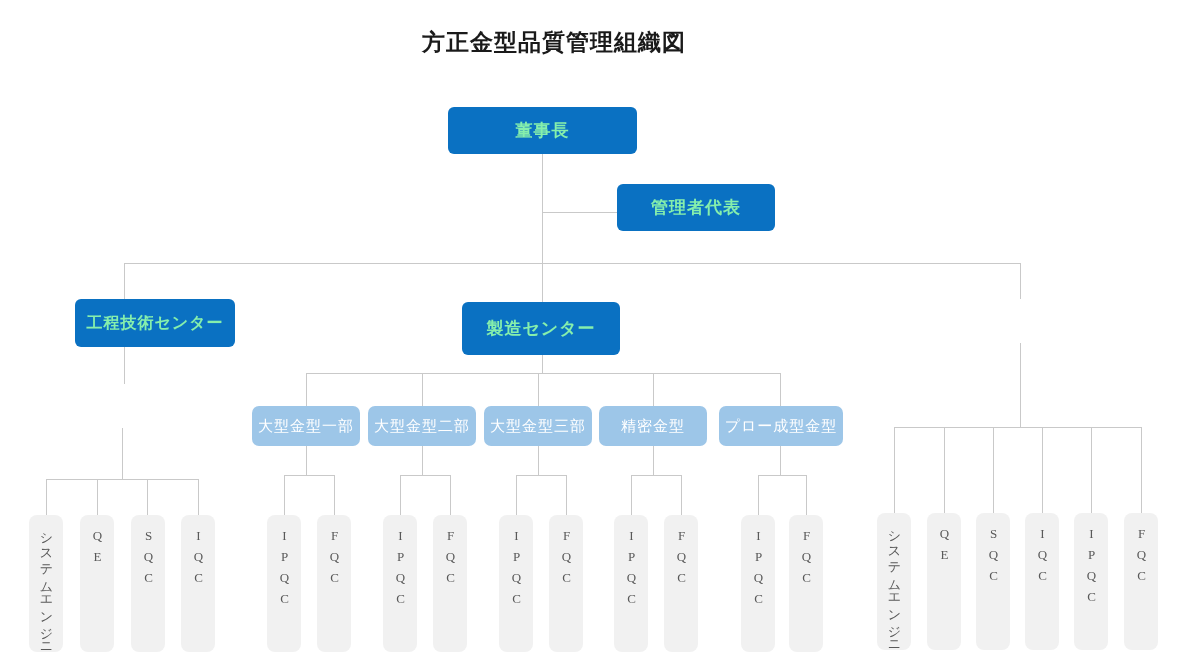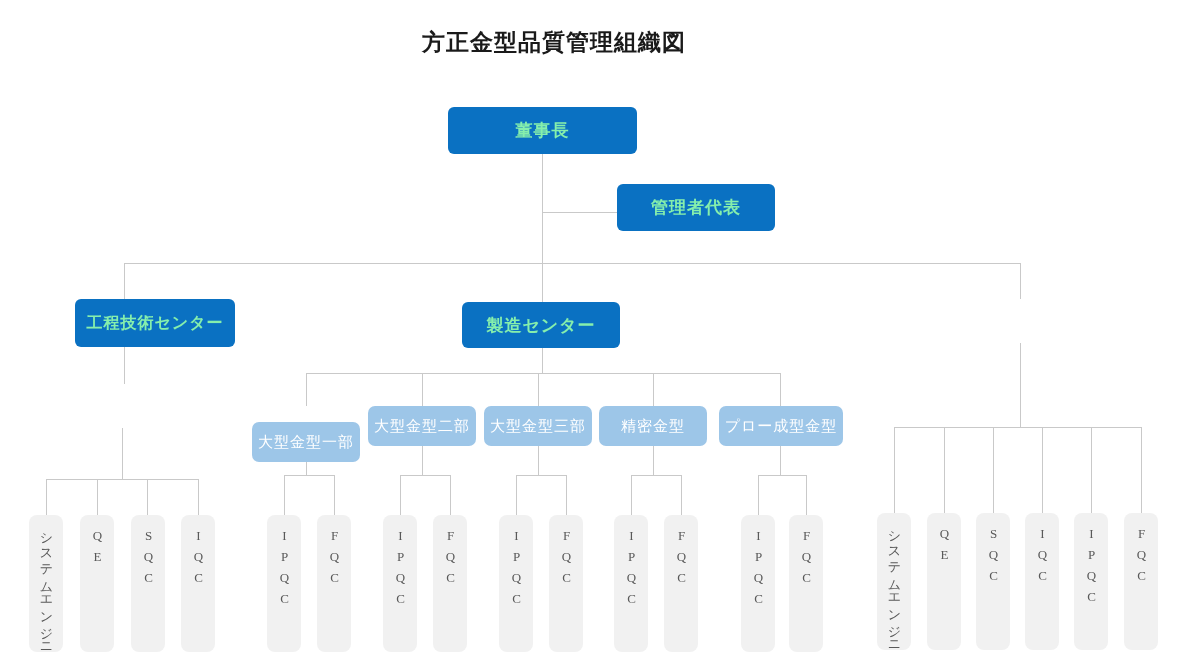--- a/index.html
+++ b/index.html
@@ -106,25 +106,25 @@
   <div class="vline" style="left:1042px;top:427px;height:86px;"></div>
   <div class="vline" style="left:1091px;top:427px;height:86px;"></div>
   <div class="vline" style="left:1141px;top:427px;height:86px;"></div>
 
   <div class="node blue" style="left:448px;top:107px;width:189px;height:47px;">董事長</div>
 
   <div class="node blue" style="left:617px;top:184px;width:158px;height:47px;">管理者代表</div>
 
   <div class="node blue small-text" style="left:45px;top:299px;width:160px;height:48px;">工程技術センター</div>
 
-  <div class="node blue" style="left:462px;top:302px;width:158px;height:46px;">製造センター</div>
+  <div class="node blue" style="left:462px;top:302px;width:158px;height:53px;">製造センター</div>
 
 
 
-  <div class="node light" style="left:252px;top:422px;width:108px;height:40px;">大型金型一部</div>
+  <div class="node light" style="left:252px;top:406px;width:108px;height:40px;">大型金型一部</div>
   <div class="node light" style="left:368px;top:406px;width:108px;height:40px;">大型金型二部</div>
   <div class="node light" style="left:484px;top:406px;width:108px;height:40px;">大型金型三部</div>
   <div class="node light" style="left:599px;top:406px;width:108px;height:40px;">精密金型</div>
   <div class="node light" style="left:719px;top:406px;width:124px;height:40px;">プロー成型金型</div>
 
   <div class="team long" style="left:29px;">システムエンジニア</div>
   <div class="team" style="left:80px;">QE</div>
   <div class="team" style="left:131px;">SQC</div>
   <div class="team" style="left:181px;">IQC</div>
 

